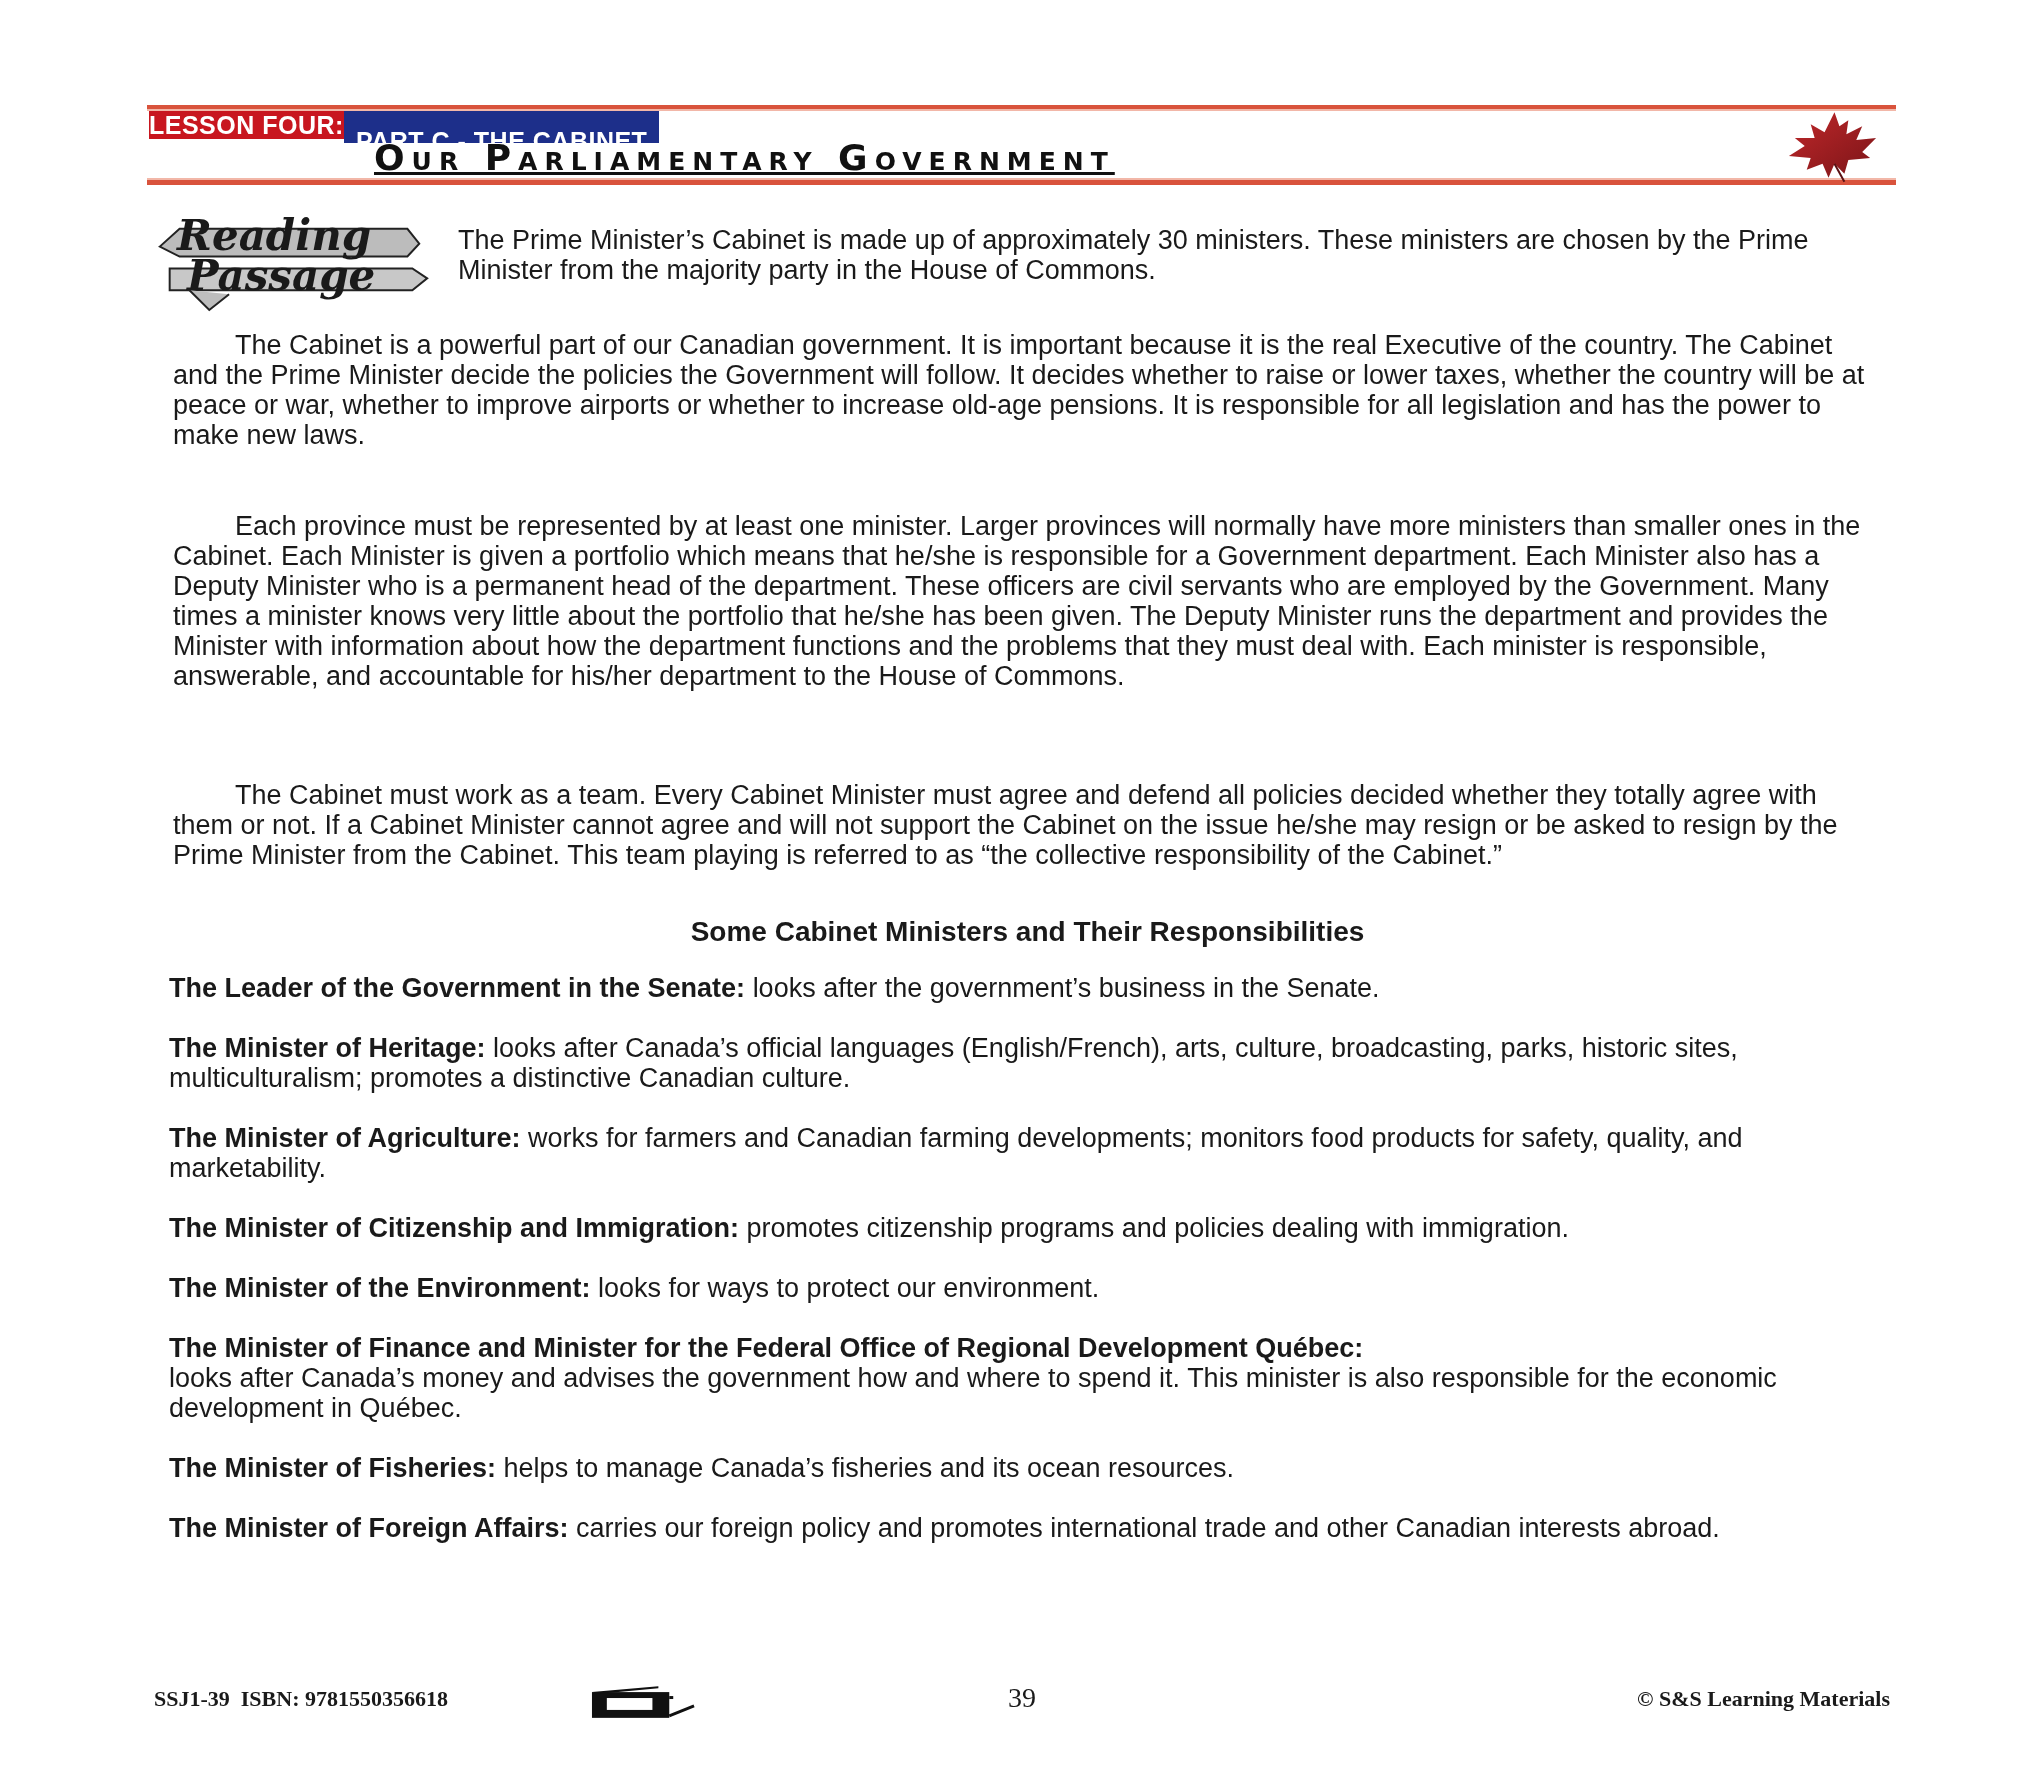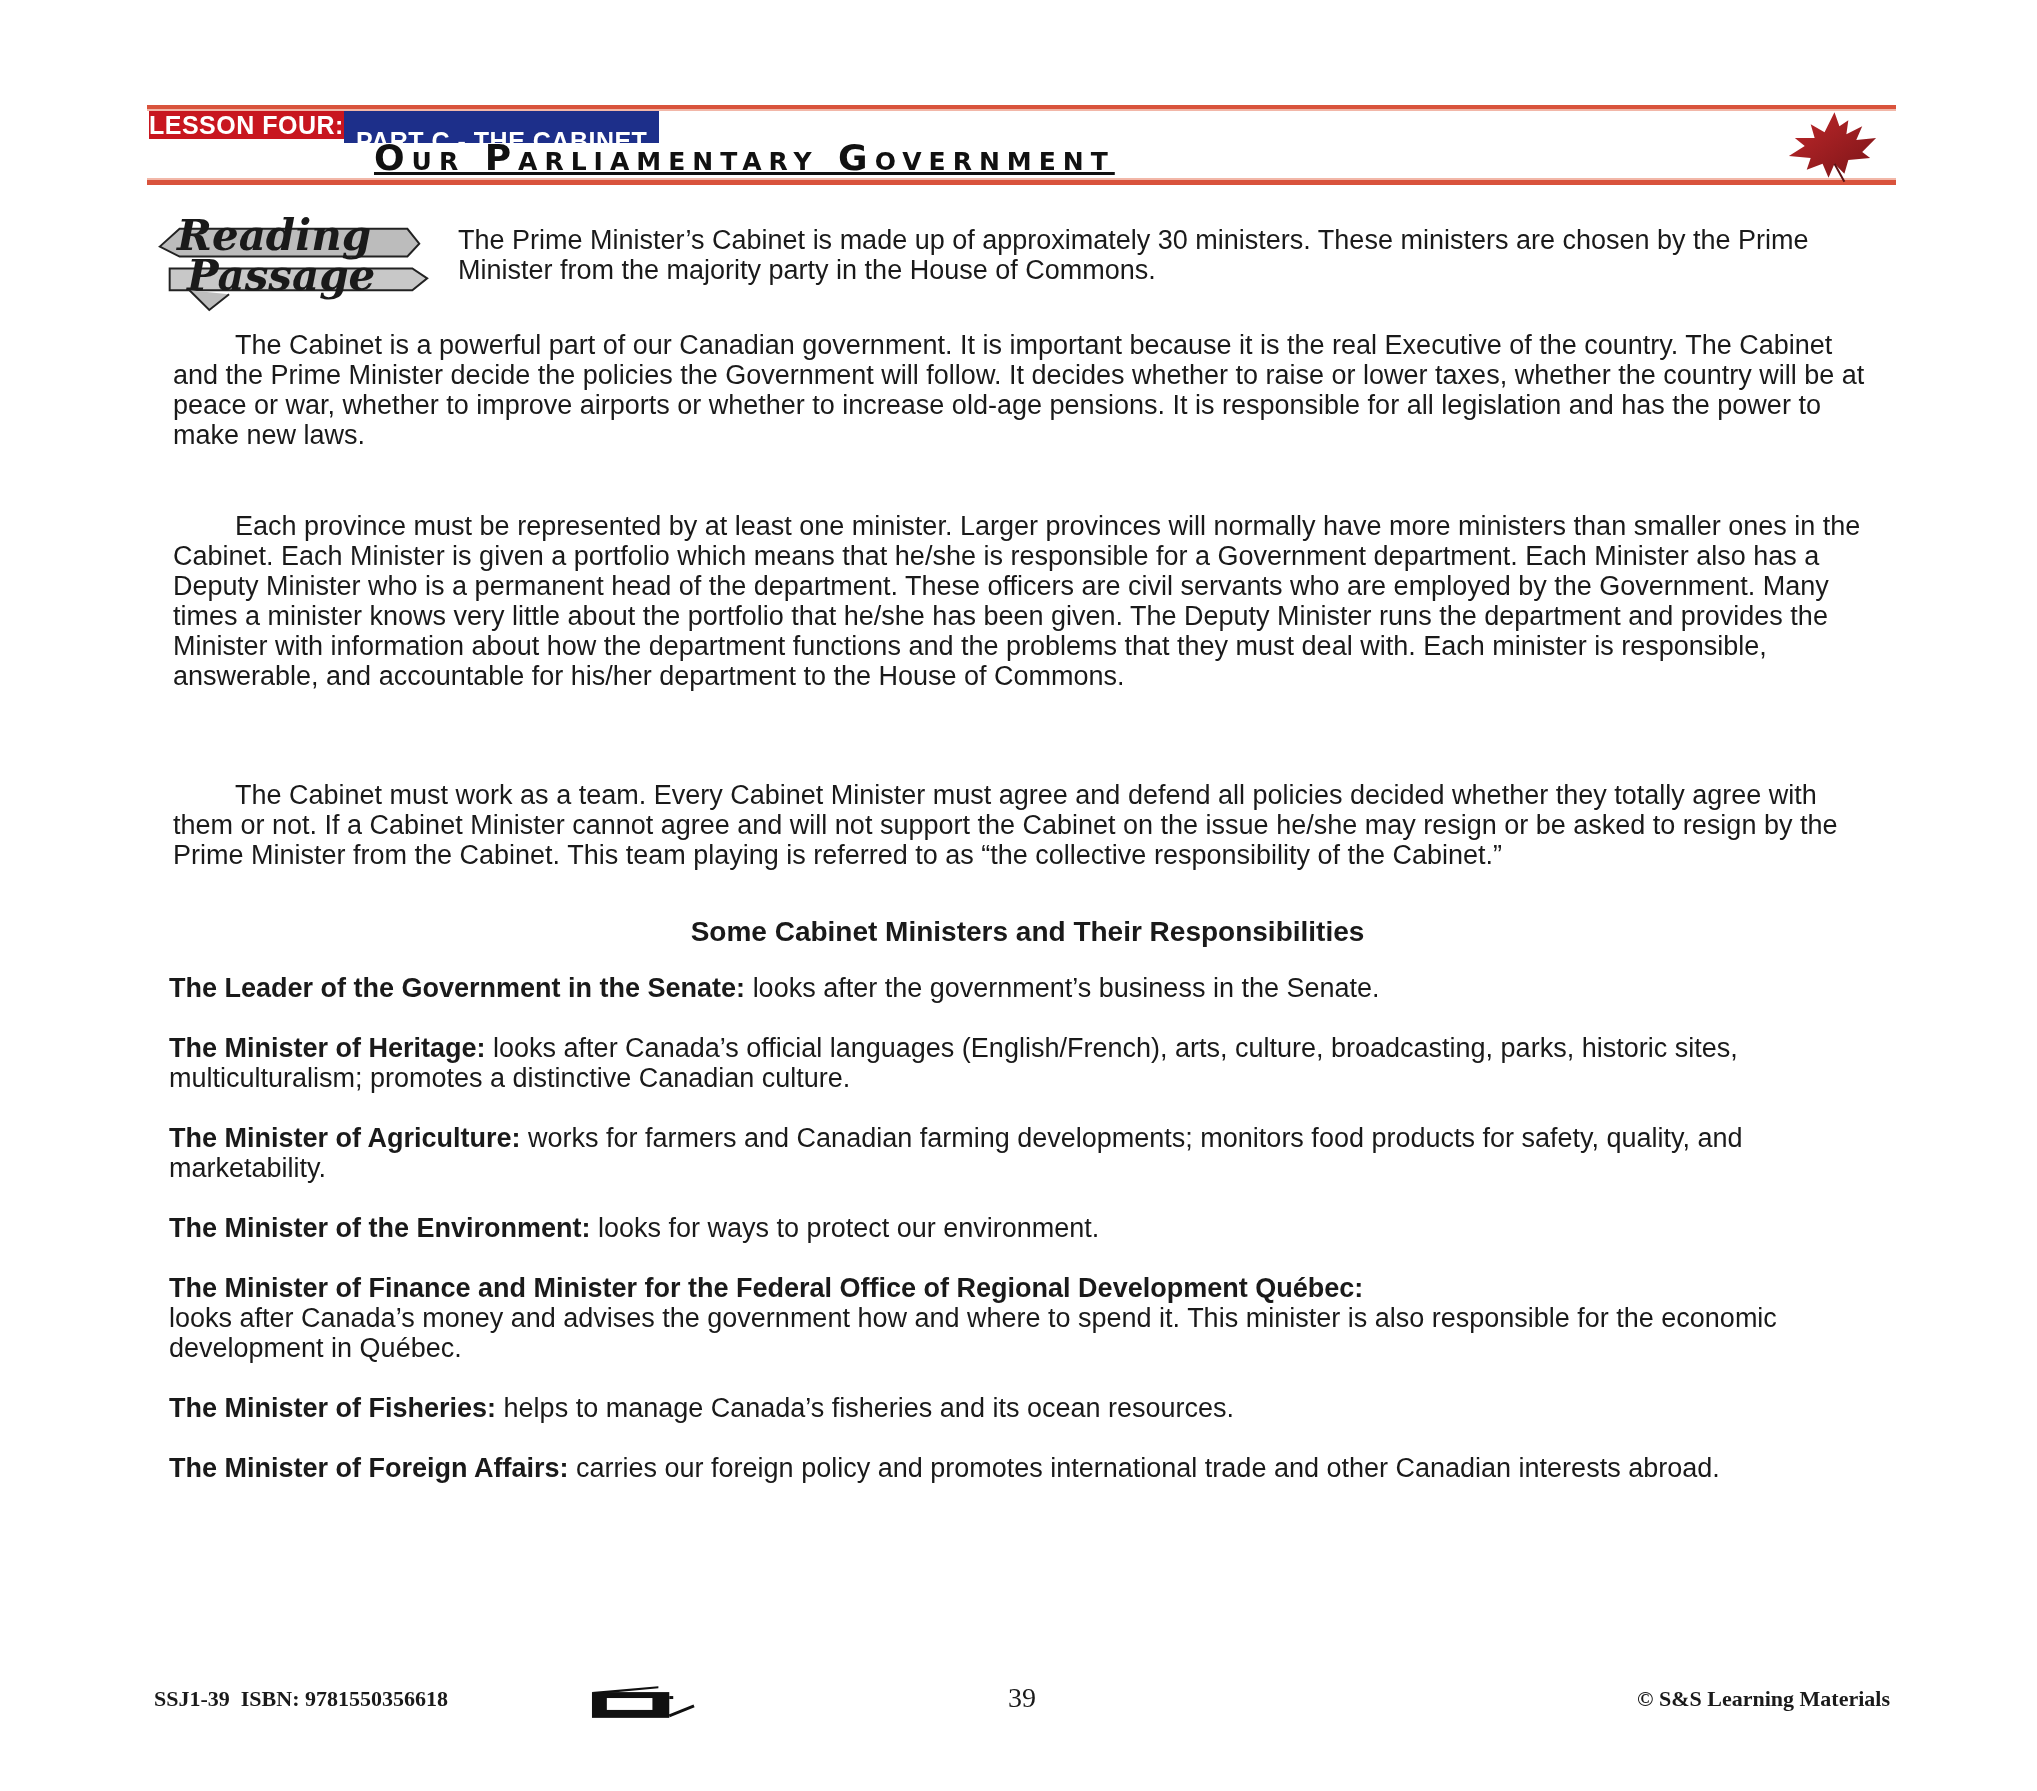--- a/index.html
+++ b/index.html
@@ -99,20 +99,24 @@
   </div>
   <div class="minister">
     <span class="name">The Minister of Heritage:</span>
     <span>looks after Canada’s official languages (English/French), arts, culture, broadcasting, parks, historic sites, multiculturalism; promotes a distinctive Canadian culture.</span>
   </div>
   <div class="minister">
     <span class="name">The Minister of Agriculture:</span>
     <span>works for farmers and Canadian farming developments; monitors food products for safety, quality, and marketability.</span>
   </div>
   <div class="minister">
+    <span class="name">The Minister of Citizenship and Immigration:</span>
+    <span>promotes citizenship programs and policies dealing with immigration.</span>
+  </div>
+  <div class="minister">
     <span class="name">The Minister of the Environment:</span>
     <span>looks for ways to protect our environment.</span>
   </div>
   <div class="minister">
     <div class="name">The Minister of Finance and Minister for the Federal Office of Regional Development Québec:</div>
     <div>looks after Canada’s money and advises the government how and where to spend it. This minister is also responsible for the economic development in Québec.</div>
   </div>
   <div class="minister">
     <span class="name">The Minister of Fisheries:</span>
     <span>helps to manage Canada’s fisheries and its ocean resources.</span>

